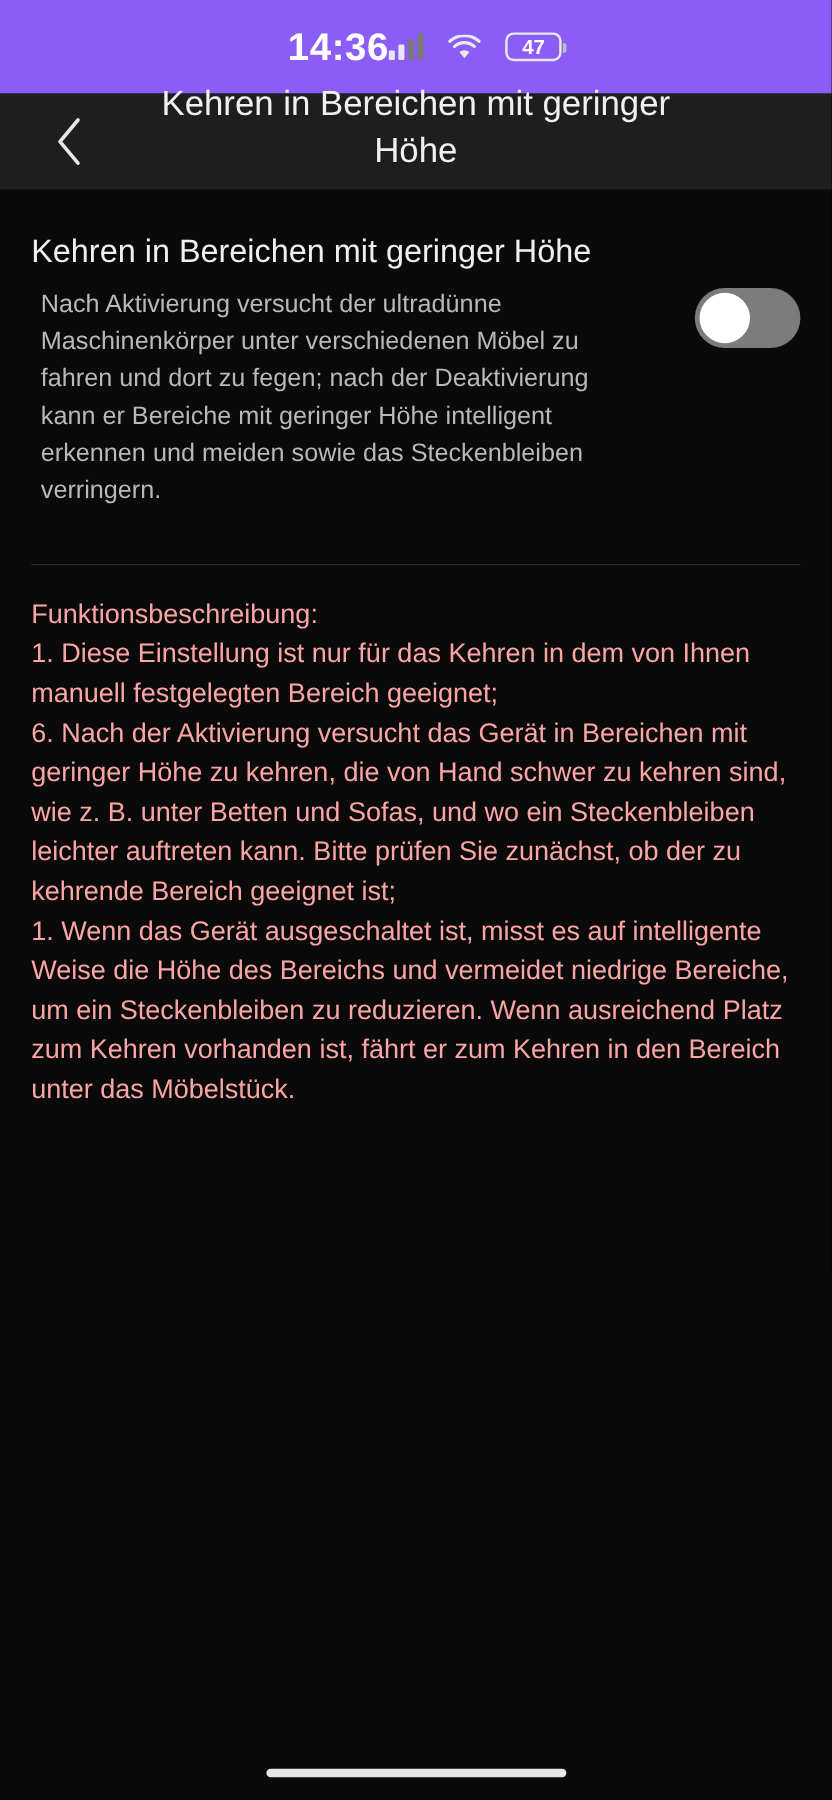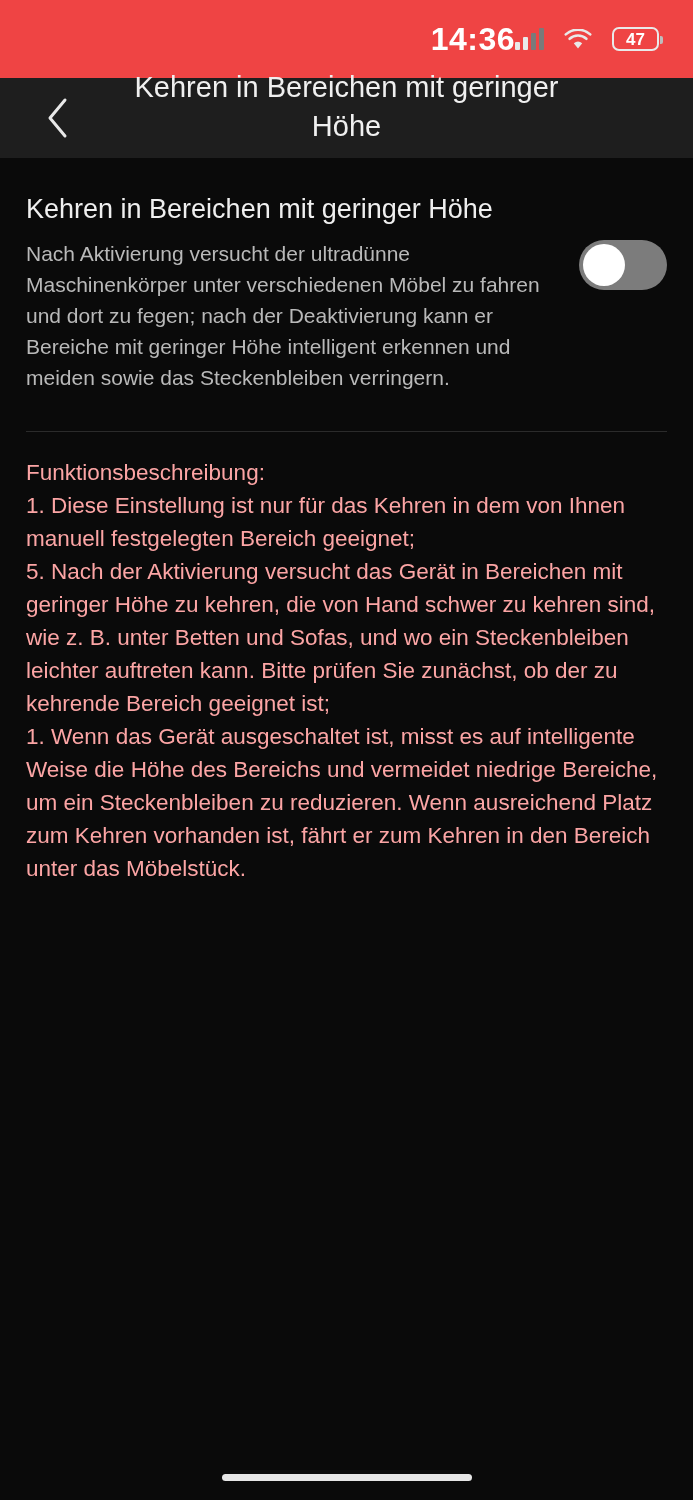--- a/index.html
+++ b/index.html
@@ -21,24 +21,24 @@
     width: 693px;
     height: 1500px;
     background: #000;
     display: flex;
     flex-direction: column;
   }
 
   
   .statusbar {
     height: 78px;
-    background: #ef4444;
-    display: flex;
-    align-items: center;
-    justify-content: flex-end;
+    background: #8b5cf6;
+    display: flex;
+    align-items: center;
+    justify-content: center;
     padding: 0 34px 0 49px;
     box-sizing: border-box;
     flex: 0 0 auto;
   }
   .status-time {
     font-size: 32px;
     font-weight: 600;
     color: #ffffff;
     letter-spacing: 0.5px;
   }
@@ -153,21 +153,21 @@
     font-size: 27px;
     color: #efefef;
     line-height: 34px;
     margin: 0 0 12px 0;
     font-weight: 400;
   }
   .setting-desc {
     font-size: 21px;
     line-height: 31px;
     color: #b9b9b9;
-    margin: 0;
+    margin: 8px;
   }
   .toggle {
     flex: 0 0 auto;
     width: 88px;
     height: 50px;
     border-radius: 25px;
     background: #7c7c7c;
     position: relative;
     margin-top: 48px;
     cursor: pointer;
@@ -262,21 +262,21 @@
       <div class="toggle">
         <div class="knob"></div>
       </div>
     </div>
 
     <div class="divider"></div>
 
     <div class="func-block">
       <p class="func-line">Funktionsbeschreibung:</p>
       <p class="func-line">1. Diese Einstellung ist nur für das Kehren in dem von Ihnen manuell festgelegten Bereich geeignet;</p>
-      <p class="func-line">5. Nach der Aktivierung versucht das Gerät in Bereichen mit geringer Höhe zu kehren, die von Hand schwer zu kehren sind, wie z. B. unter Betten und Sofas, und wo ein Steckenbleiben leichter auftreten kann. Bitte prüfen Sie zunächst, ob der zu kehrende Bereich geeignet ist;</p>
+      <p class="func-line">6. Nach der Aktivierung versucht das Gerät in Bereichen mit geringer Höhe zu kehren, die von Hand schwer zu kehren sind, wie z. B. unter Betten und Sofas, und wo ein Steckenbleiben leichter auftreten kann. Bitte prüfen Sie zunächst, ob der zu kehrende Bereich geeignet ist;</p>
       <p class="func-line">1. Wenn das Gerät ausgeschaltet ist, misst es auf intelligente Weise die Höhe des Bereichs und vermeidet niedrige Bereiche, um ein Steckenbleiben zu reduzieren. Wenn ausreichend Platz zum Kehren vorhanden ist, fährt er zum Kehren in den Bereich unter das Möbelstück.</p>
     </div>
 
   </div>
 
   <div class="home-indicator-wrap">
     <div class="home-indicator"></div>
   </div>
 
 </div>

